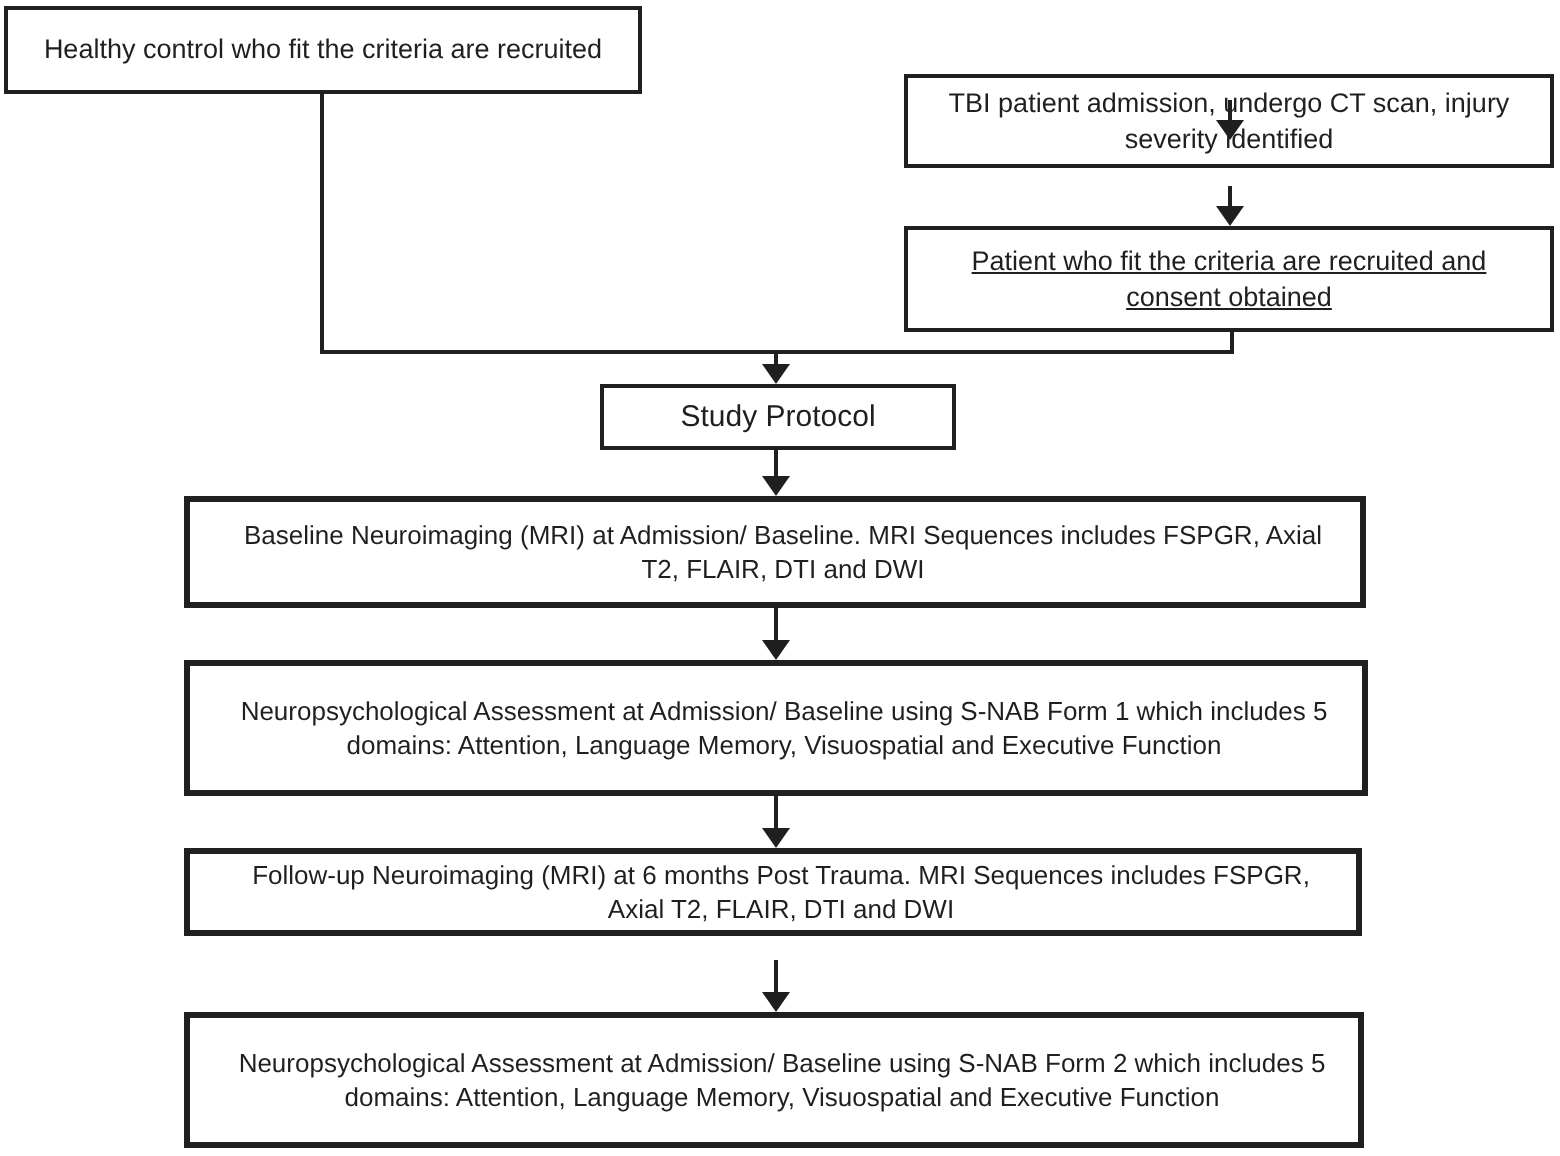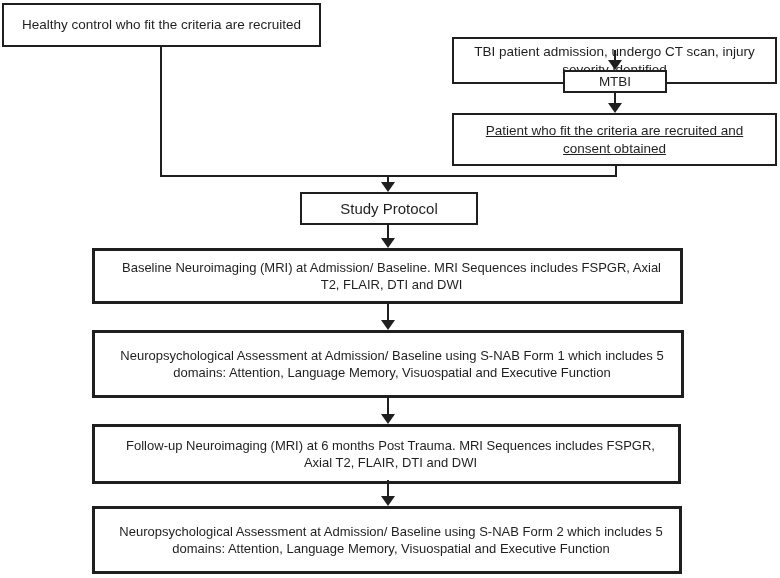--- a/index.html
+++ b/index.html
@@ -34,21 +34,21 @@
   .fs-title { font-size: 15px; }
 
   
   #n-healthy   { left: 2px;   top: 3px;   width: 319px; height: 44px; }
   #n-tbi       { left: 452px; top: 3px;   width: 325px; height: 47px; margin-top: 34px; }
   #n-mtbi      { left: 563px; top: 70px;  width: 104px; height: 23px; }
   #n-patient   { left: 452px; top: 113px; width: 325px; height: 53px; text-decoration: underline; }
   #n-protocol  { left: 300px; top: 192px; width: 178px; height: 33px; text-align: right; }
   #n-baseline  { left: 92px;  top: 248px; width: 591px; height: 56px; }
   #n-neuro1    { left: 92px;  top: 330px; width: 592px; height: 68px; }
-  #n-followup  { left: 92px;  top: 424px; width: 589px; height: 60px; }
+  #n-followup  { left: 92px;  top: 424px; width: 589px; height: 44px; }
   #n-neuro2    { left: 92px;  top: 506px; width: 590px; height: 68px; }
 
   .vline, .hline {
     position: absolute;
     background: #1f1f1f;
   }
   .arrowhead {
     position: absolute;
     width: 0;
     height: 0;
@@ -59,21 +59,20 @@
 </style>
 </head>
 <body>
 
 <div class="canvas">
 
   <div class="node fs-top" id="n-healthy">Healthy control who fit the criteria are recruited</div>
 
   <div class="node fs-top" id="n-tbi">TBI patient admission, undergo CT  scan, injury severity identified</div>
 
-  <div class="node fs-top" id="n-mtbi">MTBI</div>
 
   <div class="node fs-top" id="n-patient">Patient who fit the criteria are recruited  and consent obtained</div>
 
   <div class="node fs-title" id="n-protocol">Study Protocol</div>
 
   <div class="node thick fs-body" id="n-baseline">Baseline Neuroimaging (MRI) at Admission/ Baseline.  MRI Sequences includes FSPGR, Axial T2,  FLAIR, DTI and DWI</div>
 
   <div class="node thick fs-body" id="n-neuro1">Neuropsychological Assessment at Admission/ Baseline using S-NAB Form 1 which includes  5 domains: Attention, Language Memory, Visuospatial and Executive Function</div>
 
   <div class="node thick fs-body" id="n-followup">Follow-up Neuroimaging (MRI) at 6 months  Post Trauma.  MRI Sequences includes FSPGR, Axial T2,  FLAIR, DTI and DWI</div>

